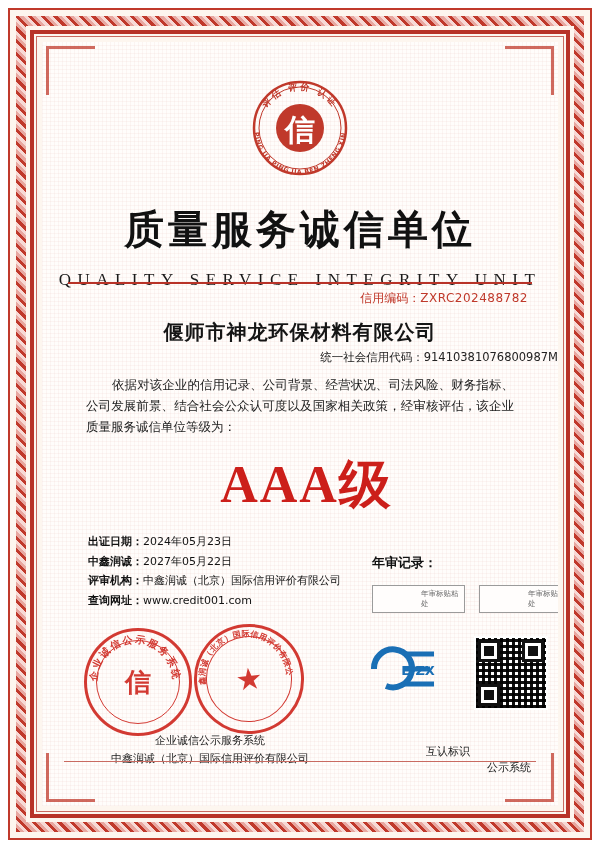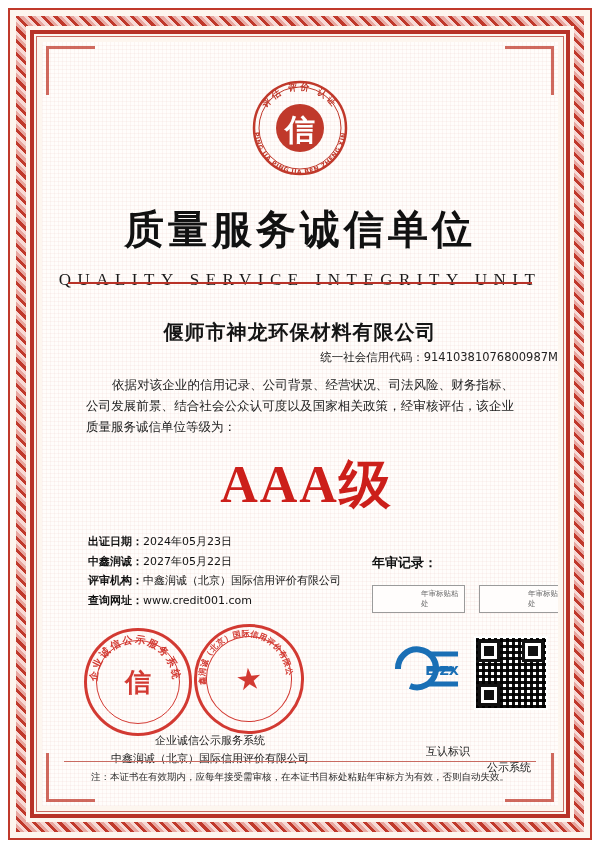--- a/index.html
+++ b/index.html
@@ -269,21 +269,21 @@
   }
   .seal-inner-line {
     position: absolute;
     left: 9px; top: 9px; right: 9px; bottom: 9px;
     border: 1px solid #cf2a22;
     border-radius: 50%;
   }
 
   .emark {
     position: absolute;
-    left: 352px;
+    left: 328px;
     top: 24px;
     width: 76px;
     height: 46px;
   }
   .qr {
     position: absolute;
     left: 432px;
     top: 14px;
     width: 70px;
     height: 70px;
@@ -389,20 +389,23 @@
           </text>
           <text x="56" y="68" font-family="DejaVu Sans" font-size="30" font-weight="bold" fill="#ffffff" text-anchor="middle">信</text>
         </svg>
       </div>
     </div>
 
     <div class="title-cn">质量服务诚信单位</div>
     <div class="title-en">QUALITY SERVICE INTEGRITY UNIT</div>
     <div class="title-rule"></div>
 
+    <div class="credit-no">
+      <span>信用编码：</span><span class="val">ZXRC202488782</span>
+    </div>
 
     <div class="company">偃师市神龙环保材料有限公司</div>
     <div class="uscc">
       <span>统一社会信用代码：</span><span>91410381076800987M</span>
     </div>
 
     <div class="body-text">依据对该企业的信用记录、公司背景、经营状况、司法风险、财务指标、公司发展前景、结合社会公众认可度以及国家相关政策，经审核评估，该企业质量服务诚信单位等级为：</div>
 
     <div class="grade">
       <span class="aaa">AAA</span><span>级</span>
@@ -483,16 +486,15 @@
     <div class="caption-row">
       <div class="cap-left">
         <div>企业诚信公示服务系统</div>
         <div>中鑫润诚（北京）国际信用评价有限公司</div>
       </div>
       <div class="cap-emark">互认标识</div>
       <div class="cap-qr">公示系统</div>
     </div>
 
     <div class="footnote-rule"></div>
-    <div class="footnote">注：本证书在有效期内，应每年接受需审核，在本证书目标处粘贴年审标方为有效，否则自动失效。</div>
 
   </div>
 </div>
 
 </body></html>

